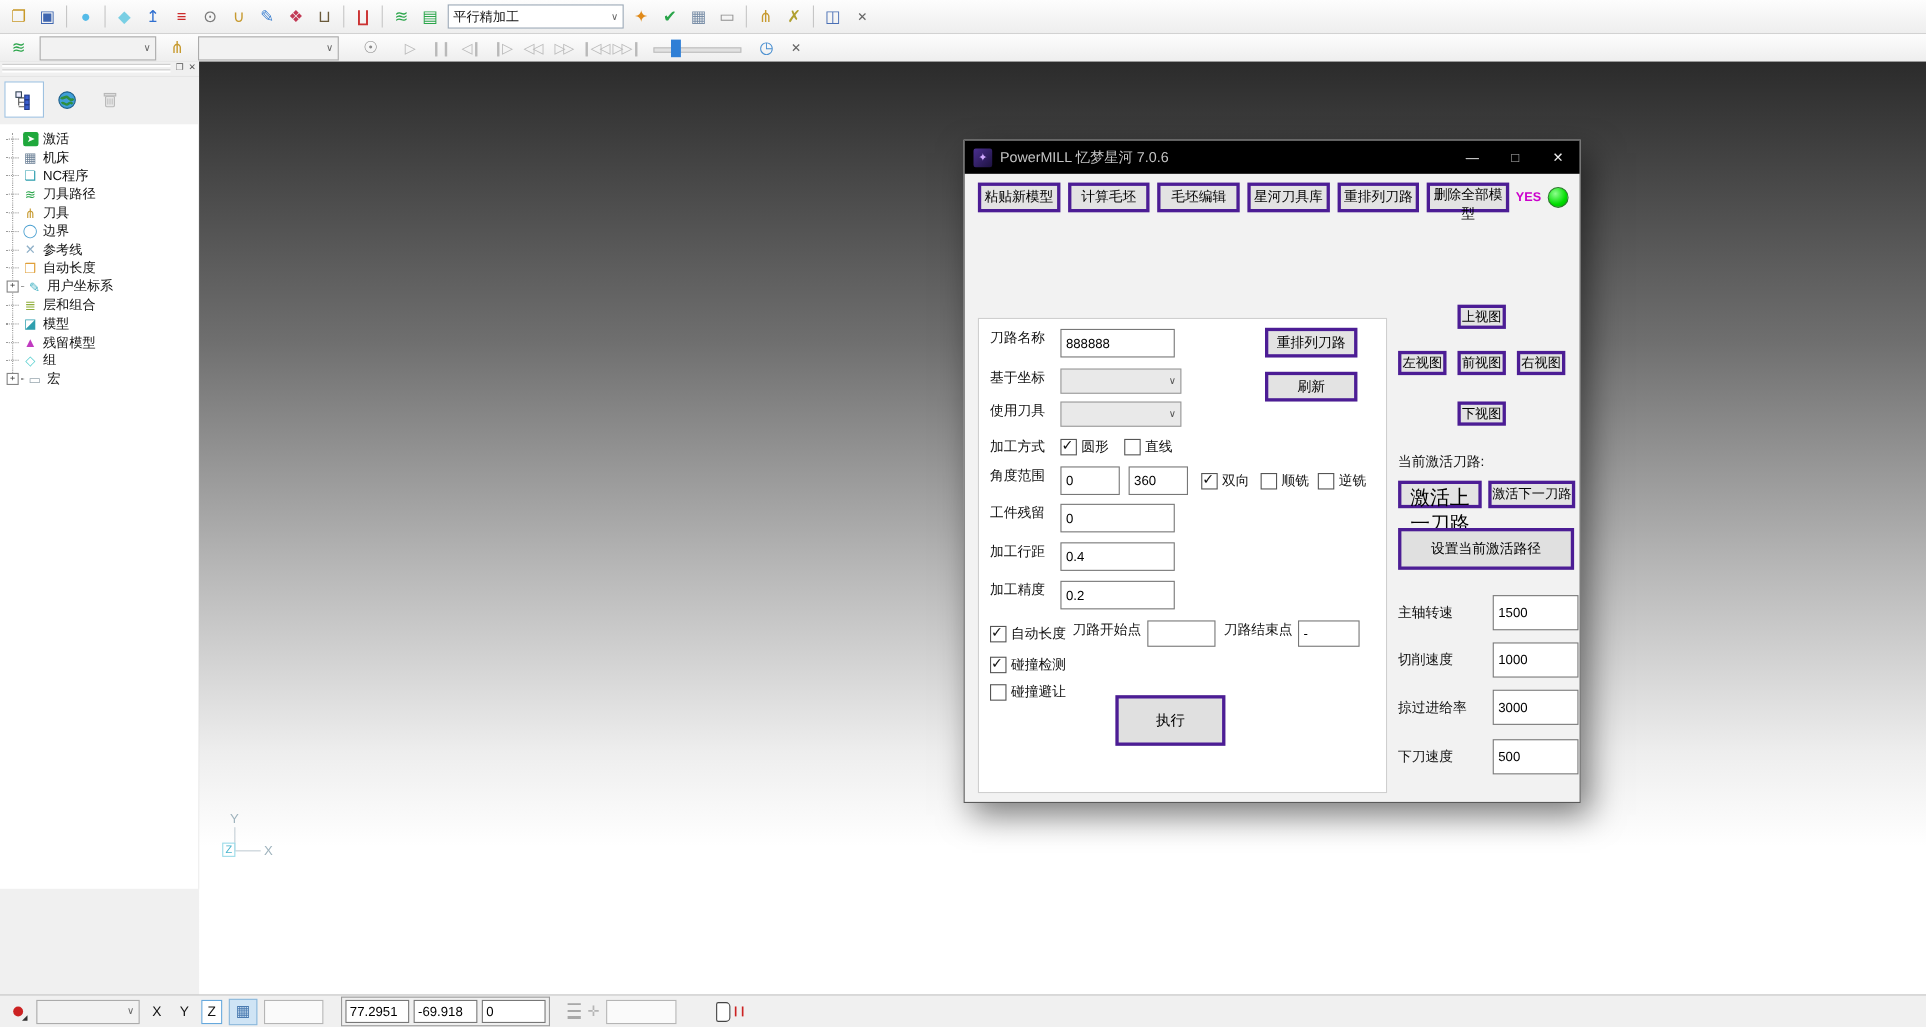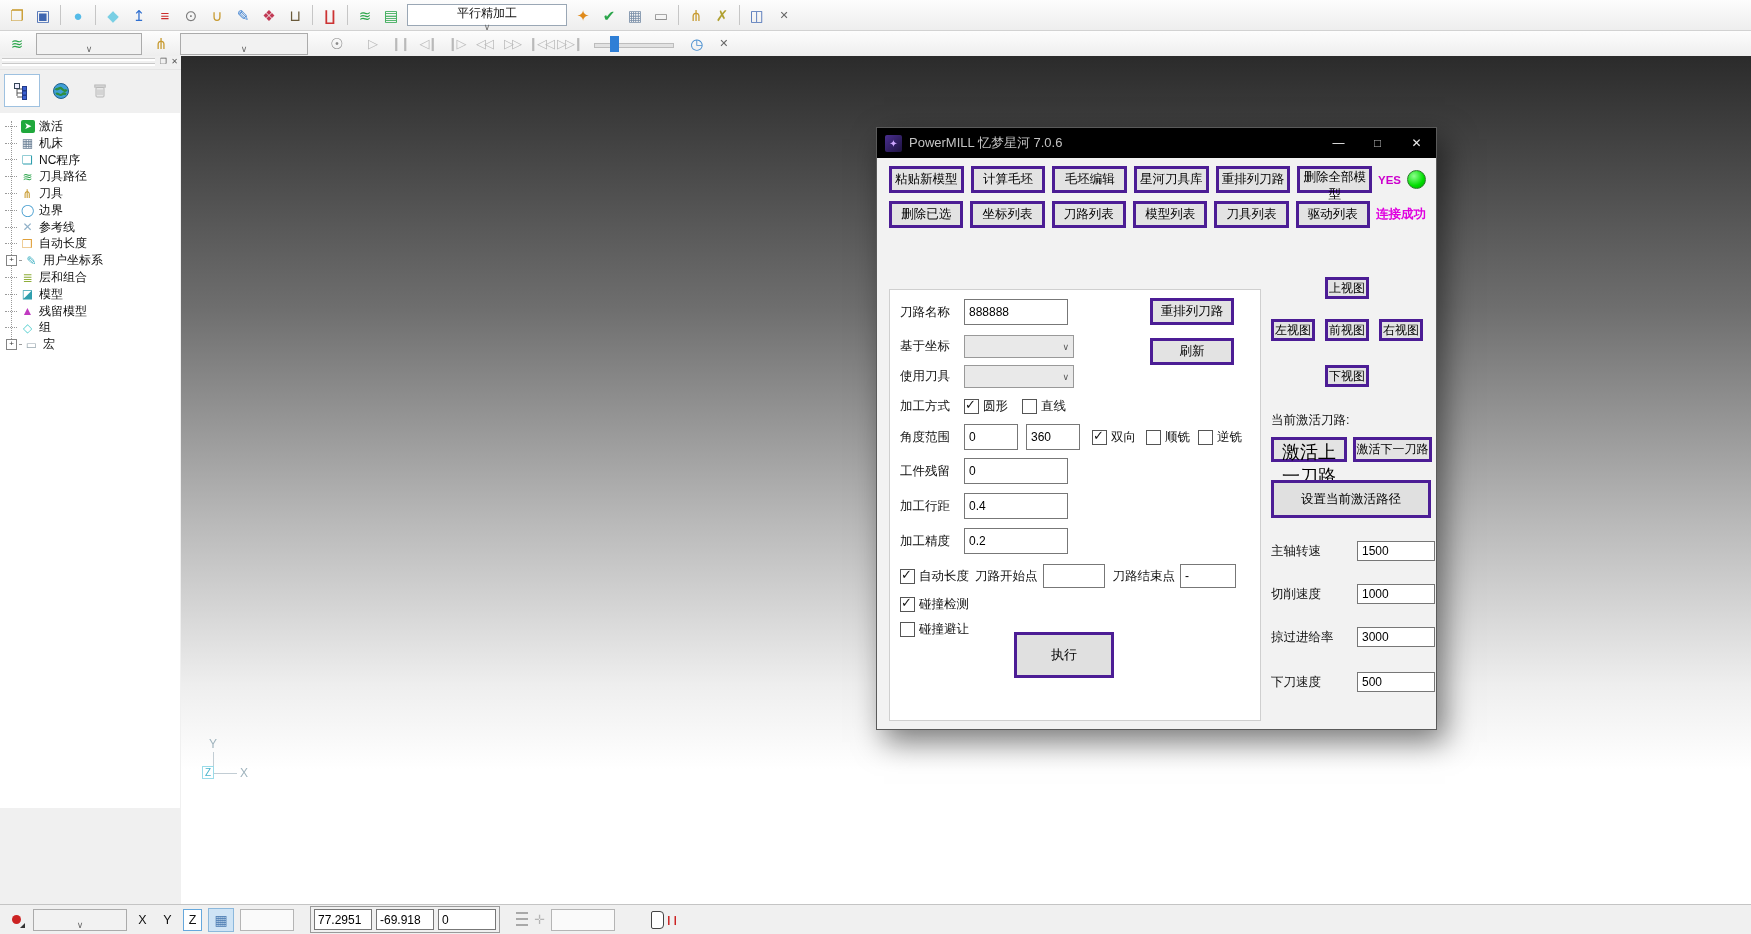--- a/index.html
+++ b/index.html
@@ -10,21 +10,21 @@
            background:linear-gradient(#fdfdfd,#eeeeee);border-bottom:1px solid #d2d2d2;padding-left:4px;}
   #toolbar-main{top:0;height:30px;}
   #toolbar-sim{top:31px;height:25px;}
   .tb-list{display:flex;align-items:center;}
   .tb-item{width:26px;height:24px;display:flex;align-items:center;justify-content:center;cursor:default;}
   .tb-item .glyph{font-size:15px;line-height:1;}
   .tb-item[data-type="sep"]{width:9px;}
   .tb-item[data-type="sep"]::before{content:"";width:1px;height:20px;background:#c6c6c6;}
   .tb-close{width:20px;height:20px;display:flex;align-items:center;justify-content:center;color:#666;font-size:11px;margin-left:4px;}
   .combo{height:20px;background:#fff;border:1px solid #9aa7b5;display:flex;align-items:center;
-         justify-content:space-between;padding:0 4px;font-size:12px;flex-direction:column;}
+         justify-content:space-between;padding:0 4px;font-size:12px;}
   .combo.gray{background:#f2f2f2;border-color:#ababab;}
   .combo .chev{color:#666;font-size:9px;}
   #strategy-combo{width:150px;margin:0 3px;}
   .sim-combo1{width:96px;margin:0 6px;}
   .sim-combo2{width:118px;margin:0 6px;}
   .pb-item{min-width:24px;height:22px;display:flex;align-items:center;justify-content:center;
            color:#b9b9b9;font-size:13px;letter-spacing:-2px;padding:0 2px;}
   .slider{width:80px;height:18px;position:relative;margin:0 10px;}
   .slider .track{position:absolute;left:0;right:0;top:8px;height:3px;background:#e2e2e2;border:1px solid #bdbdbd;}
   .slider .thumb{position:absolute;left:16px;top:1px;width:9px;height:16px;background:#2f7fd6;}
@@ -80,21 +80,21 @@
   .btn{background:#e3e3e3;border:3px solid #4c1d95;font-size:12.5px;font-family:inherit;color:#000;cursor:default;}
   .act{flex:1;height:27px;padding:0;}
   .yes-label{color:#cc00cc;font-weight:bold;font-size:11.5px;}
   .green-dot{width:17px;height:17px;border-radius:50%;border:1px solid #2a7a2a;
        background:radial-gradient(circle at 35% 30%,#8dff8d,#00dd00 60%,#00a800);}
   .connected{color:#e000e0;font-weight:bold;font-size:12.5px;white-space:nowrap;}
   #dlg-tabs{display:flex;align-items:flex-end;margin:13px 0 0 12px;position:relative;z-index:2;}
   .tab{border:1px solid #bdbdbd;border-bottom:none;background:#f1f1f1;padding:3px 6px 4px;font-size:12.5px;margin-right:1px;}
   .tab[data-active="true"]{background:#fff;padding:4px 7px 6px;margin-bottom:-1px;}
   #tab-box{position:absolute;left:12px;top:161px;width:370px;height:430px;background:#fff;border:1px solid #cfcfcf;}
-  .frow{position:absolute;left:10px;display:flex;align-items:center;font-size:12.5px;white-space:nowrap;}
+  .frow{position:absolute;left:10px;display:flex;font-size:12.5px;white-space:nowrap;}
   .flabel{width:64px;}
   .tinput{border:1px solid #777;background:#fff;font-size:12px;font-family:inherit;padding:0 4px;height:26px;box-sizing:border-box;}
   .w104{width:104px;} .w54{width:54px;}
   .fsel{width:104px;height:21px;background:#e9e9e9;border:1px solid #999;display:flex;align-items:center;
         justify-content:flex-end;padding-right:4px;}
   .fsel .chev{font-size:9px;color:#555;}
   .r-name{top:9px;} .r-coord{top:45px;} .r-tool{top:75px;} .r-method{top:108px;}
   .r-angle{top:134px;} .r-stock{top:168px;} .r-step{top:203px;} .r-tol{top:238px;}
   .r-startend{top:274px;} .r-cdet{top:306px;} .r-cavoid{top:331px;}
   .cb{display:flex;align-items:center;margin-right:14px;}
@@ -107,21 +107,21 @@
   #rpanel{position:absolute;left:394px;top:141px;width:165px;height:460px;font-size:12.5px;}
   .rp{position:absolute;}
   .vbtn{width:44px;height:22px;font-size:12px;padding:0;}
   .rp-vtop{left:54px;top:8px;} .rp-vleft{left:0;top:50px;} .rp-vfront{left:54px;top:50px;}
   .rp-vright{left:108px;top:50px;text-align:center;} .rp-vbottom{left:54px;top:96px;}
   .rp-active{left:0;top:143px;}
   .rp-prev{left:0;top:168px;width:76px;height:25px;font-size:18px;padding:0;}
   .rp-next{left:82px;top:168px;width:79px;height:25px;font-size:12px;padding:0;}
   .rp-set{left:0;top:211px;width:160px;height:38px;background:#e0e0e0;}
   .spec-row{position:absolute;left:0;width:164px;display:flex;align-items:center;justify-content:space-between;}
-  .spec-row .tinput{width:78px;height:20px;}
+  .spec-row .tinput{width:78px;height:32px;}
   #rpanel div.spec-row:nth-of-type(1){top:272px;}
   #rpanel div.spec-row:nth-of-type(2){top:315px;}
   #rpanel div.spec-row:nth-of-type(3){top:358px;}
   #rpanel div.spec-row:nth-of-type(4){top:403px;}
   
   #status-bar{position:absolute;left:0;right:0;bottom:0;height:29px;background:#f0f0f0;border-top:1px solid #c4c4c4;
       display:flex;align-items:center;padding-left:5px;gap:6px;font-size:12px;}
   .sb-reddot{width:22px;height:20px;position:relative;display:flex;align-items:center;justify-content:center;}
   .sb-reddot .dot{width:9px;height:9px;border-radius:50%;background:#cc2222;}
   .sb-reddot::after{content:"";position:absolute;right:2px;bottom:2px;border-left:5px solid transparent;border-bottom:5px solid #333;}
@@ -469,32 +469,20 @@
       <button class="btn act" data-name="paste-new-model-button">粘贴新模型</button>
           <button class="btn act" data-name="compute-block-button">计算毛坯</button>
           <button class="btn act" data-name="block-edit-button">毛坯编辑</button>
           <button class="btn act" data-name="xinghe-tool-library-button">星河刀具库</button>
           <button class="btn act" data-name="reorder-toolpaths-button">重排列刀路</button>
           <button class="btn act" data-name="delete-all-models-button">删除全部模型</button>
         </div>
       <span class="yes-label" data-name="yes-status-label">YES</span>
       <span class="green-dot" data-name="connection-status-dot"></span>
     </div>
-    <div class="actions-row" data-name="action-row-2">
-      <div class="actions-list">
-
-      <button class="btn act" data-name="delete-selected-button">删除已选</button>
-          <button class="btn act" data-name="coord-list-button">坐标列表</button>
-          <button class="btn act" data-name="toolpath-list-button">刀路列表</button>
-          <button class="btn act" data-name="model-list-button">模型列表</button>
-          <button class="btn act" data-name="tool-list-button">刀具列表</button>
-          <button class="btn act" data-name="drive-list-button">驱动列表</button>
-        </div>
-      <span class="connected" data-name="connected-status-label">连接成功</span>
-    </div>
 
 
     <div id="tab-box" data-name="tab-content-3axis">
       <div class="frow r-name">
         <span class="flabel" data-name="toolpath-name-label">刀路名称</span>
         <input class="tinput w104" data-name="toolpath-name-input" value="888888" style="">
       </div>
       <button class="btn btn-reorder2" data-name="reorder-toolpaths-button-2">重排列刀路</button>
       <button class="btn btn-refresh" data-name="refresh-button">刷新</button>
       <div class="frow r-coord">

